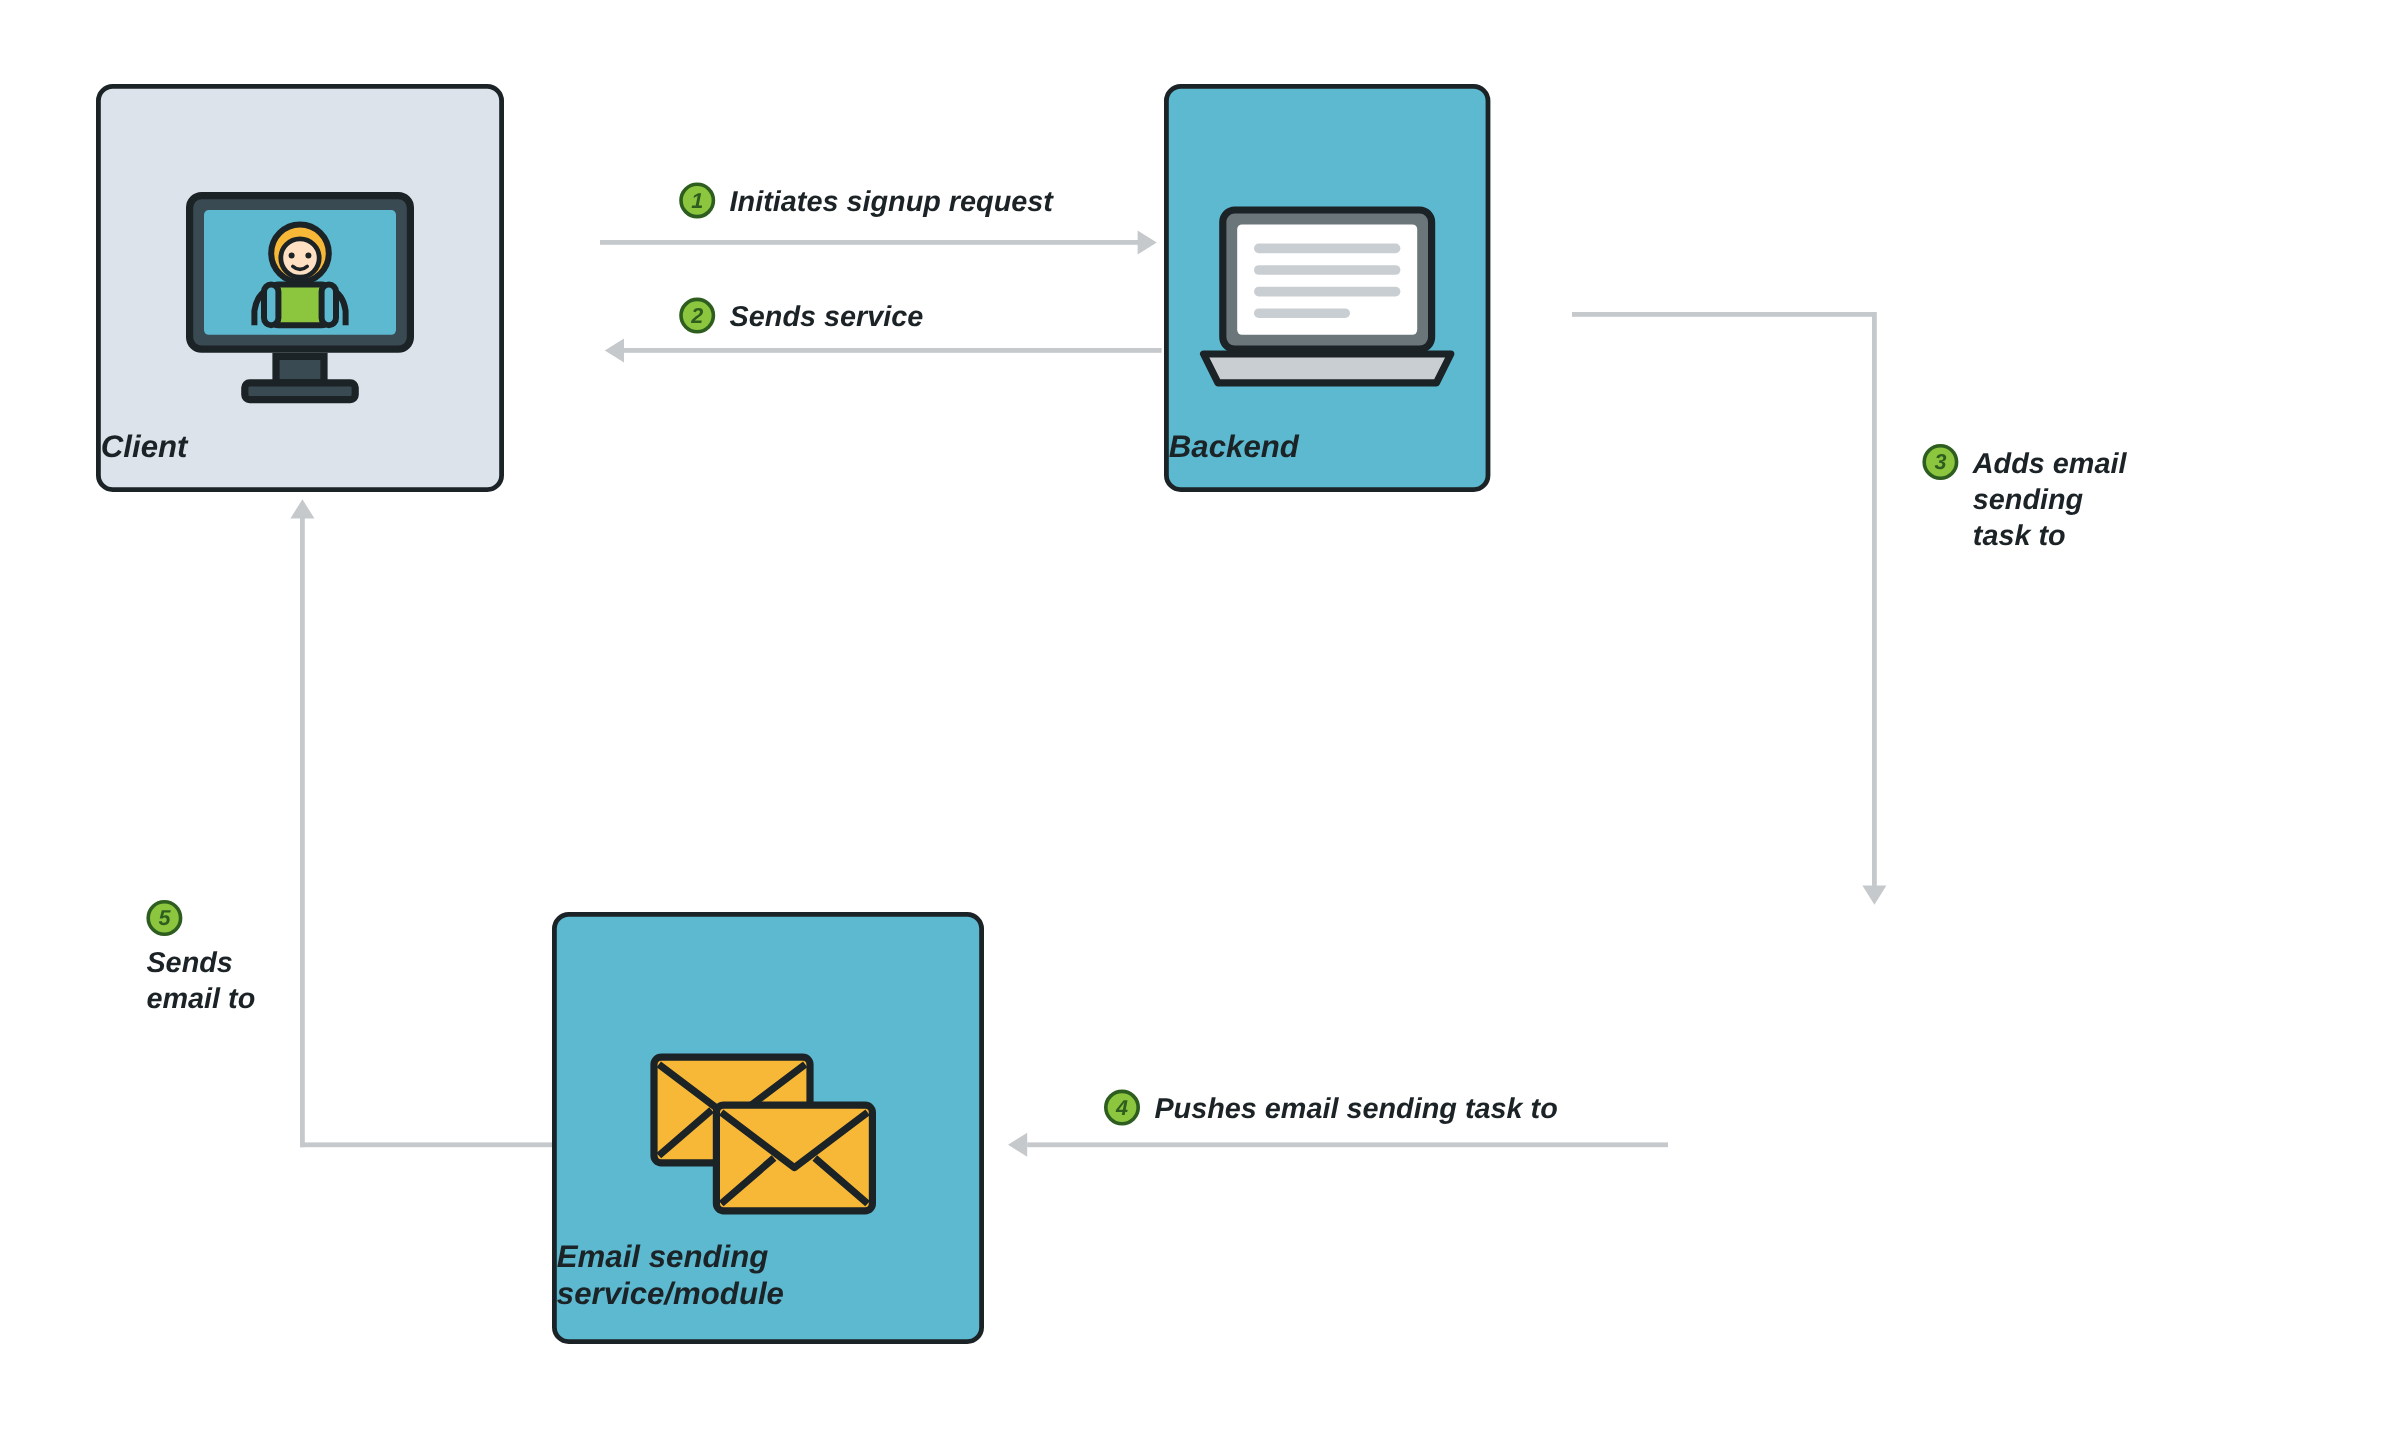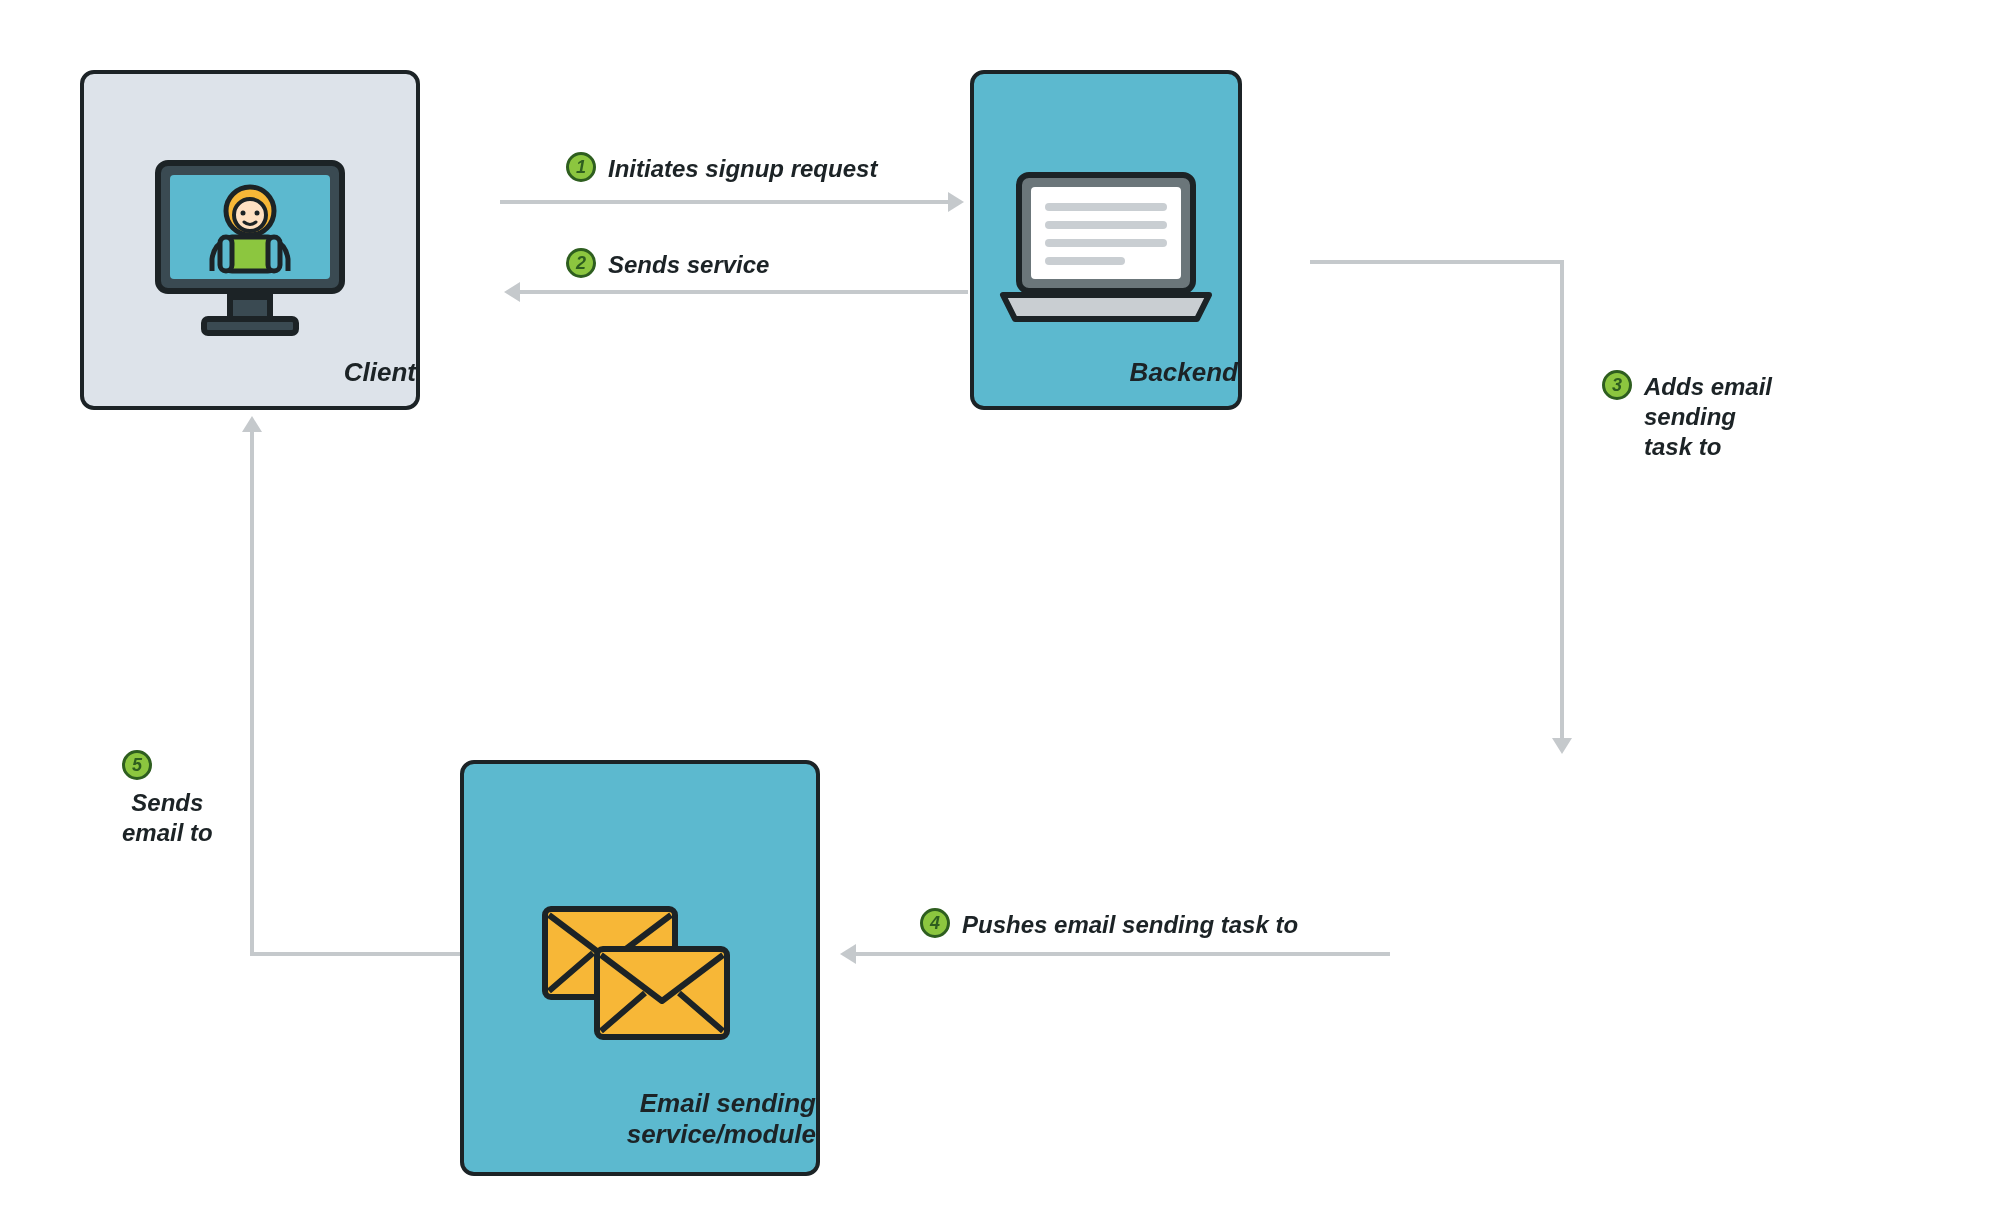--- a/index.html
+++ b/index.html
@@ -21,21 +21,21 @@
     display: flex;
     flex-direction: column;
     align-items: center;
     justify-content: flex-start;
     padding-top: 18px;
   }
   .node-label {
     position: absolute;
     bottom: 18px;
     left: 0; right: 0;
-    text-align: right;
+    text-align: left;
     font-style: italic;
     font-weight: 600;
     font-size: 26px;
     color: #1c2326;
   }
   .icon-wrap {
     flex: 1;
     display: flex;
     align-items: center;
     justify-content: center;
@@ -132,21 +132,21 @@
         <rect x="54" y="62" width="122" height="8" rx="4" fill="#c9ced2"></rect>
         <rect x="54" y="80" width="122" height="8" rx="4" fill="#c9ced2"></rect>
         <rect x="54" y="98" width="80" height="8" rx="4" fill="#c9ced2"></rect>
         <path d="M12 136 L218 136 L206 160 L24 160 Z" fill="#c9ced2" stroke="#1c2326" stroke-width="6" stroke-linejoin="round"></path>
       </svg>
     </div>
     <div class="node-label">Backend</div>
   </div>
 
 
-  <div class="node" style="left:460px; top:760px; width:360px; height:416px; background:#5cb9cf;">
+  <div class="node" style="left:460px; top:760px; width:360px; height:360px; background:#5cb9cf;">
     <div class="icon-wrap">
       <svg width="230" height="180" viewBox="0 0 230 180">
         <g transform="translate(20,22)">
           <rect x="0" y="0" width="130" height="88" rx="6" fill="#f7b737" stroke="#1c2326" stroke-width="6"></rect>
           <path d="M4 6 L65 52 L126 6" fill="none" stroke="#1c2326" stroke-width="6" stroke-linejoin="round"></path>
           <path d="M4 82 L48 44 M126 82 L82 44" fill="none" stroke="#1c2326" stroke-width="6"></path>
         </g>
         <g transform="translate(72,62)">
           <rect x="0" y="0" width="130" height="88" rx="6" fill="#f7b737" stroke="#1c2326" stroke-width="6"></rect>
           <path d="M4 6 L65 52 L126 6" fill="none" stroke="#1c2326" stroke-width="6" stroke-linejoin="round"></path>
@@ -187,17 +187,17 @@
   <div class="step-label" style="left:920px; top:908px;">
     <span class="badge">4</span>
     <span class="step-text">Pushes email sending task to</span>
   </div>
 
   <div class="arrow-line arrow-h" style="left:250px; top:952px; width:210px;"></div>
   <div class="arrow-line arrow-v" style="left:250px; top:430px; height:526px;"></div>
   <div class="arrow-head up" style="left:242px; top:416px;"></div>
   <div class="step-label" style="left:122px; top:750px; flex-direction:column; align-items:flex-start; gap:6px;">
     <span class="badge">5</span>
-    <span class="step-text" style="white-space:pre-line;text-align:center;">Sends
+    <span class="step-text" style="white-space:pre-line;">Sends
 email to</span>
   </div>
 
 </div>
 
 </body></html>

